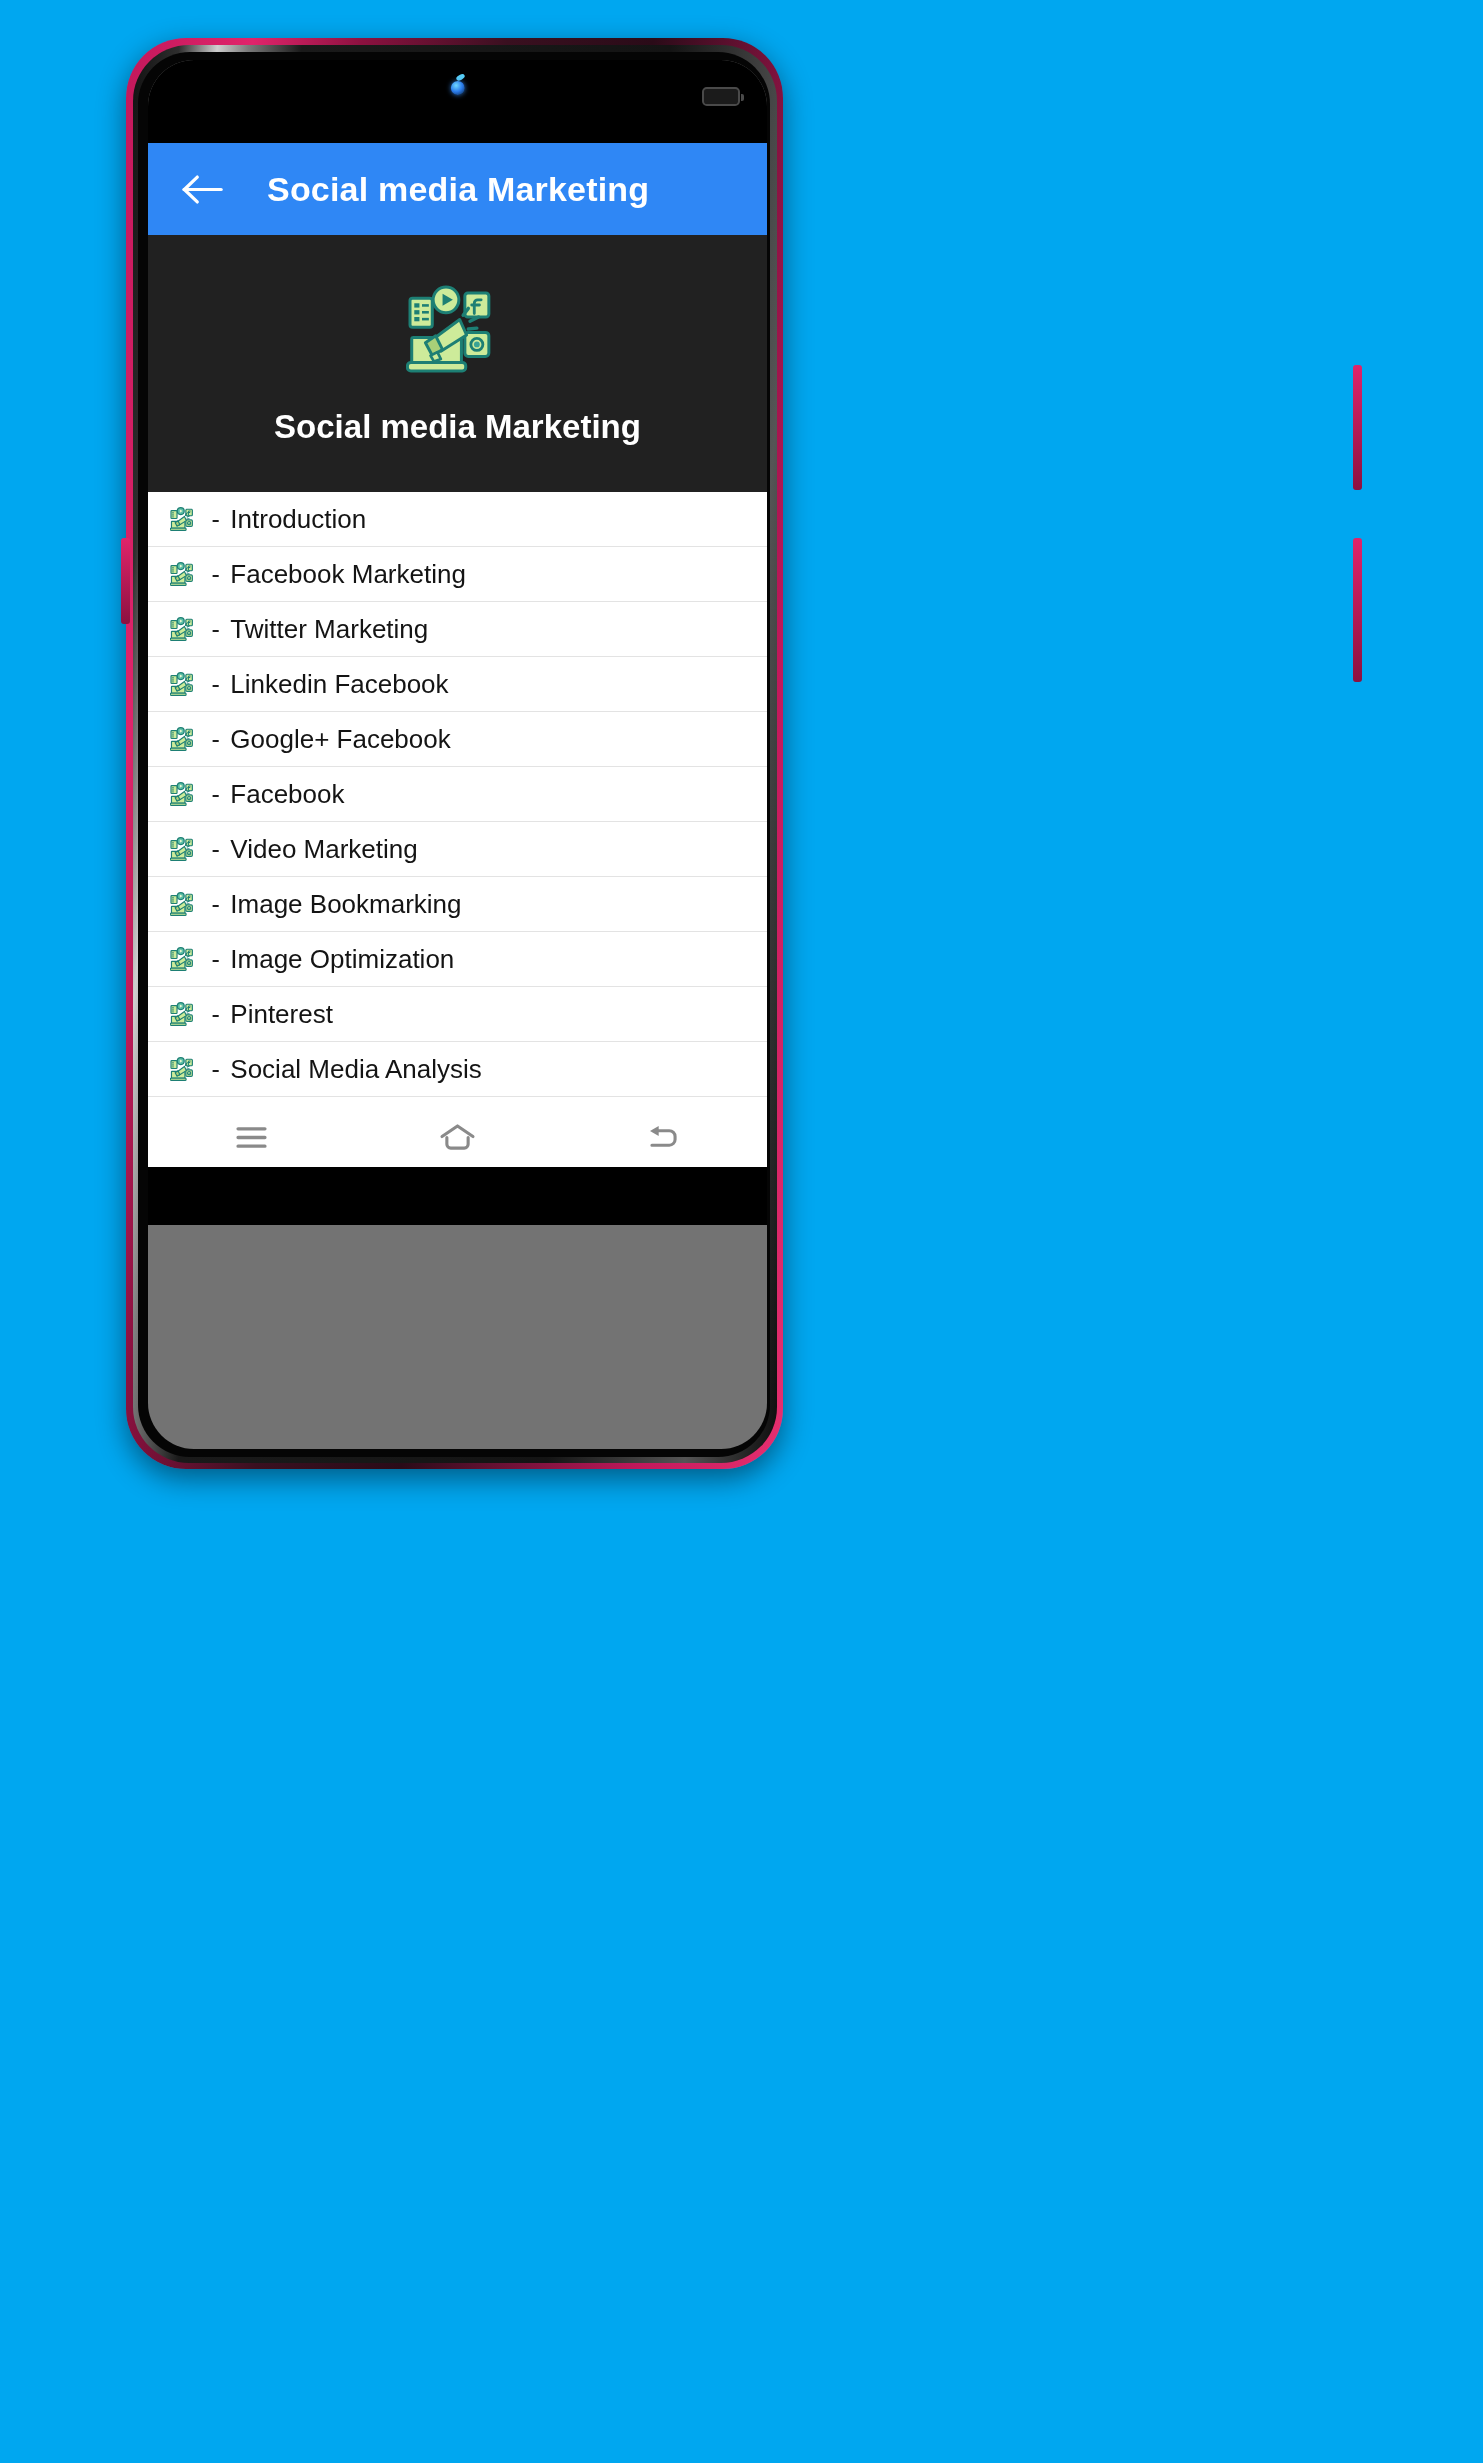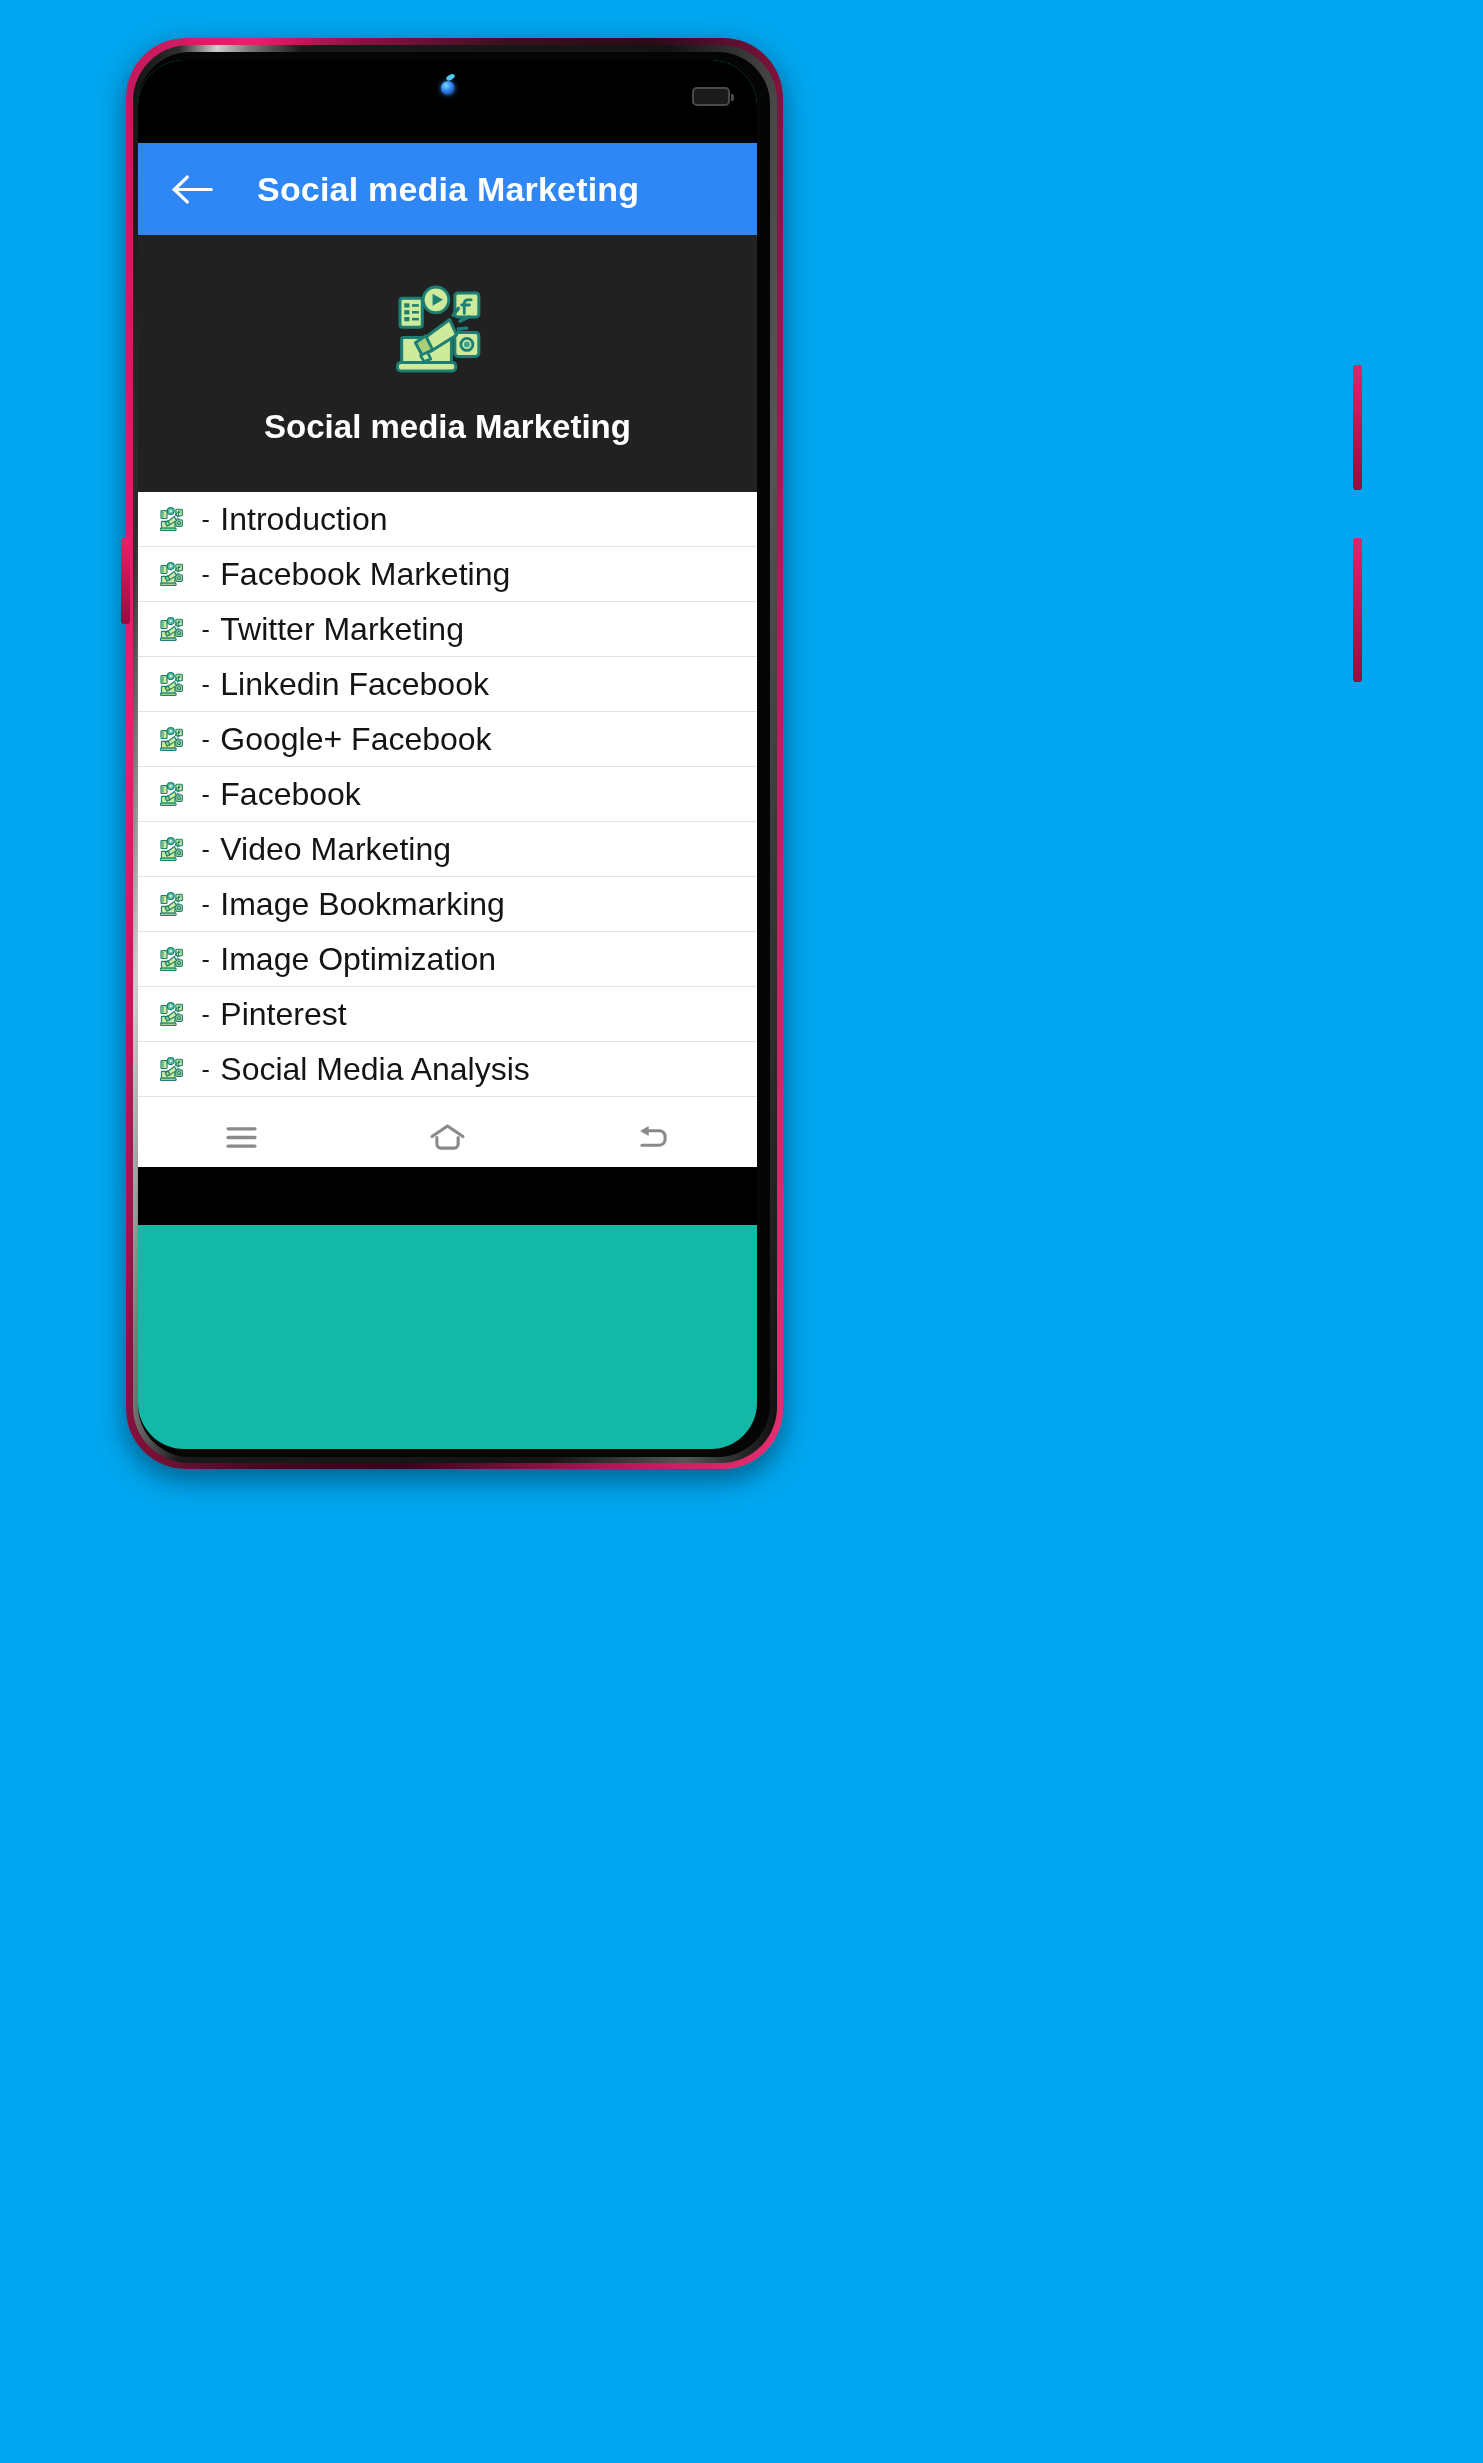--- a/index.html
+++ b/index.html
@@ -33,24 +33,24 @@
   #phone-bezel {
     position: absolute;
     left: 138px; top: 52px;
     width: 632px; height: 1405px;
     border-radius: 52px;
     background: #050505;
   }
   
   #phone-screen {
     position: absolute;
-    left: 138px; top: 60px;
+    left: 148px; top: 60px;
     width: 619px; height: 1389px;
     border-radius: 46px;
-    background: #14b8a6;
+    background: #737373;
     overflow: hidden;
   }
   
   #status-strip {
     position: relative;
     height: 83px;
     background: #000;
   }
   #notch {
     position: absolute;
@@ -152,21 +152,21 @@
     cursor: pointer;
   }
   .topic-row-icon { width: 28px; height: 26px; flex: none; display:block; }
   .topic-row-dash {
     font-size: 25px;
     color: #1c1c1c;
     margin-left: 13.4px;
     margin-right: 10.6px;
   }
   .topic-row-label {
-    font-size: 32px;
+    font-size: 26px;
     color: #141414;
     white-space: nowrap;
   }
 
   
   #nav-bar {
     height: 60px;
     background: #ffffff;
     display: flex;
     align-items: center;

